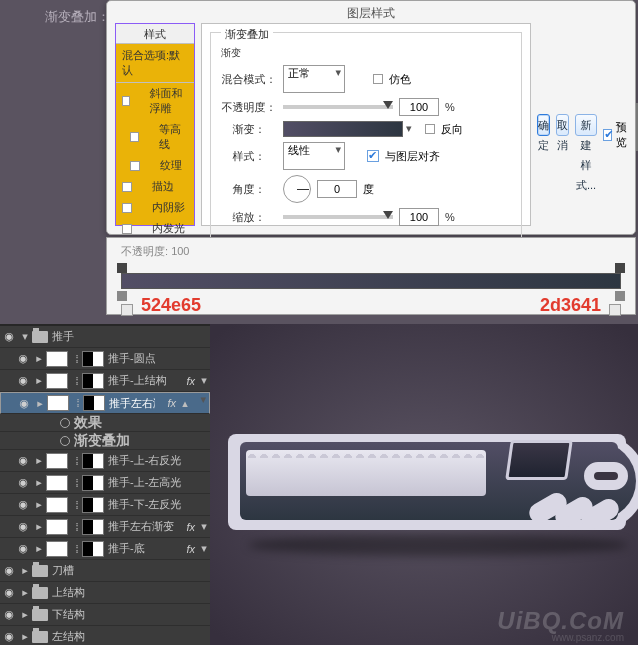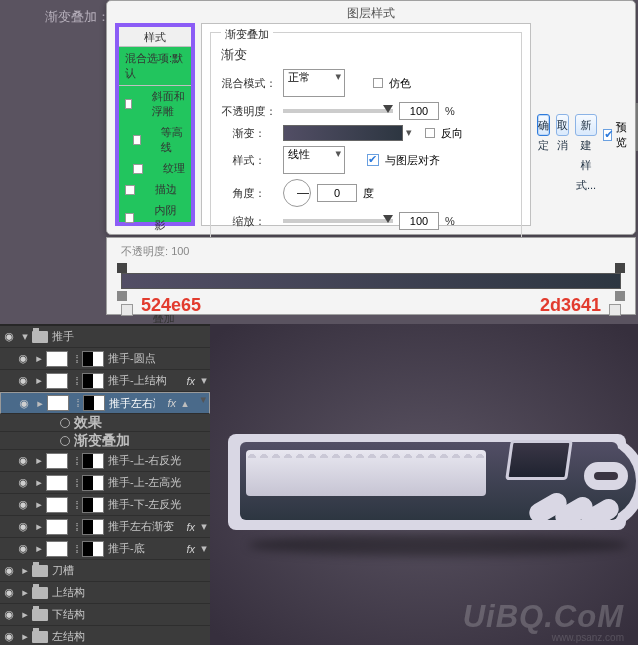--- a/index.html
+++ b/index.html
@@ -7,31 +7,31 @@
   
   
   .top-label{position:absolute;left:45px;top:8px;color:#b7b0bc;font-size:13px;}
   
   
   .dialog{position:absolute;left:106px;top:0;width:530px;height:235px;background:#f4f4f4;border:1px solid #a0a0a0;border-radius:5px;box-shadow:0 2px 6px rgba(0,0,0,.3);}
   .dialog-title{position:absolute;top:4px;left:0;right:0;text-align:center;color:#555;font-size:12px;}
   .dialog-body{position:absolute;top:22px;left:8px;right:8px;bottom:8px;display:flex;gap:6px;}
   
   
-  .style-col{width:80px;border:4px solid #8b5cf6;background:#22c55e;}
+  .style-col{width:80px;border:1px solid #8b5cf6;background:#eab308;}
   .style-head{height:20px;line-height:20px;text-align:center;border-bottom:1px solid #c0c0c0;background:#f0f0f0;color:#333;}
   .style-default{padding:4px 6px;border-bottom:1px solid #c0c0c0;color:#333;}
   .style-item{display:flex;align-items:center;gap:20px;padding:3px 6px;color:#333;}
   .cb{width:10px;height:10px;border:1px solid #999;background:#fff;display:inline-block;}
   
   
   .mid-col{flex:1;border:1px solid #c0c0c0;background:#fff;padding:6px 8px;position:relative;}
   .fieldset{border:1px solid #d0d0d0;padding:8px 10px 6px 10px;margin-top:2px;}
   .legend{position:relative;top:-14px;background:#fff;padding:0 4px;color:#333;display:inline-block;}
-  .sub{font-size:13px;color:#333;margin-top:-10px;}
+  .sub{font-size:10px;color:#333;margin-top:-10px;}
   .row{display:flex;align-items:center;gap:6px;margin:5px 0;}
   .row label{width:56px;text-align:center;color:#333;}
   .sel{height:28px;border:1px solid #999;background:#fff;padding:0 18px 0 4px;min-width:62px;position:relative;}
   .sel::after{content:"▾";position:absolute;right:3px;top:0;color:#555;}
   .slider{flex:1;max-width:110px;height:4px;background:#ccc;position:relative;}
   .slider::after{content:"";position:absolute;right:0;top:-4px;border-left:5px solid transparent;border-right:5px solid transparent;border-top:8px solid #444;}
   .numbox{width:40px;height:18px;border:1px solid #999;text-align:center;line-height:16px;background:#fff;}
   .pct{color:#333;}
   .grad-swatch{width:120px;height:16px;border:1px solid #666;background:linear-gradient(90deg,#524e65,#2d3641);}
   .grad-swatch::after{content:"▾";margin-left:122px;color:#555;}
@@ -91,21 +91,21 @@
   .blade-area{position:absolute;left:18px;top:30px;width:240px;height:46px;background:linear-gradient(#e8e7f0,#c6c4d3);border-radius:4px;}
   .teeth{position:absolute;left:0;top:0;width:100%;height:8px;background:
     radial-gradient(circle at 6px 8px,#cac8d6 4px,transparent 4px) repeat-x;
     background-size:12px 8px;}
   .slider-btn{position:absolute;left:280px;top:20px;width:62px;height:40px;background:linear-gradient(#3a3646,#1f2330);border-radius:4px;border:3px solid #cfcddc;transform:skewX(-8deg);}
   .grip div{position:absolute;background:#d9d7e4;border-radius:10px;}
   .g1{left:300px;top:78px;width:40px;height:20px;transform:rotate(-30deg);}
   .g2{left:326px;top:82px;width:40px;height:20px;transform:rotate(-30deg);}
   .g3{left:352px;top:84px;width:40px;height:20px;transform:rotate(-30deg);}
   .hole{position:absolute;right:-2px;top:42px;width:44px;height:28px;border:10px solid #d9d7e4;border-radius:20px;background:#3a3442;}
-  .watermark{position:absolute;right:14px;bottom:10px;color:rgba(230,230,230,.22);font-size:31px;font-weight:bold;font-style:italic;letter-spacing:1px;}
+  .watermark{position:absolute;right:14px;bottom:10px;color:rgba(230,230,230,.22);font-size:24px;font-weight:bold;font-style:italic;letter-spacing:1px;}
   .watermark2{position:absolute;right:14px;bottom:2px;color:rgba(230,230,230,.18);font-size:10px;}
 </style>
 </head>
 <body>
 
 <div class="top-label">渐变叠加：</div>
 
 <div class="dialog">
   <div class="dialog-title">图层样式</div>
   <div class="dialog-body">

